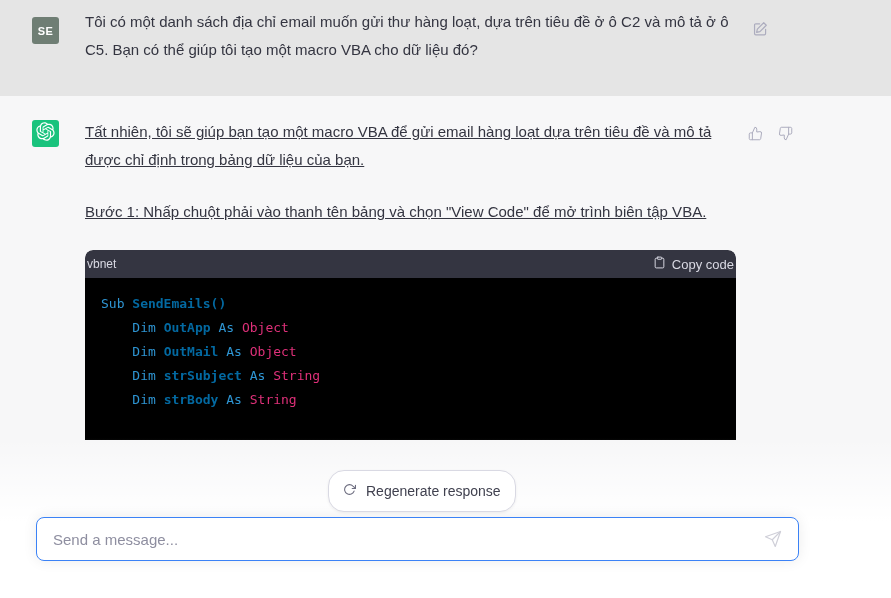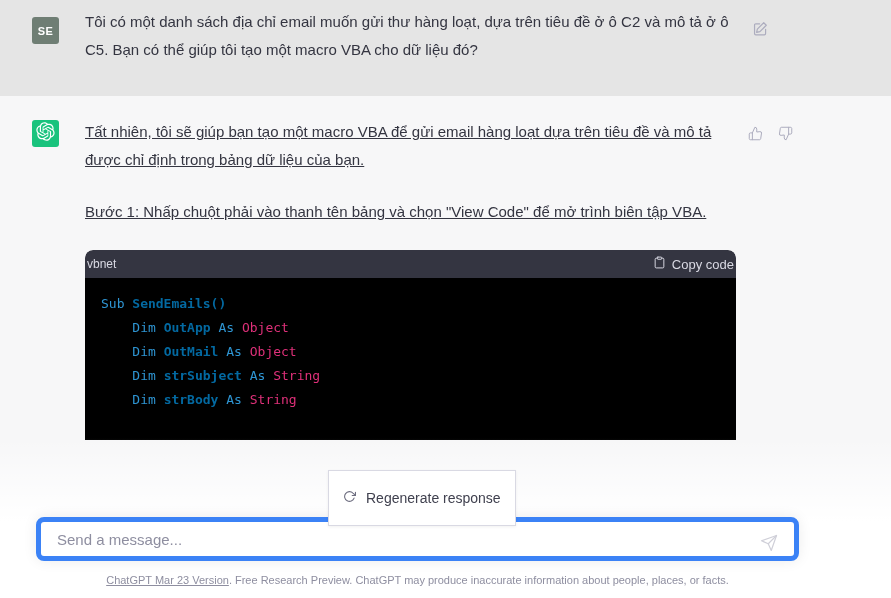--- a/index.html
+++ b/index.html
@@ -34,24 +34,24 @@
   .code-lang{font-size:12px;color:#d9d9e3;}
   .copy-btn{display:flex;align-items:center;gap:6px;background:none;border:none;color:#d9d9e3;font-size:13px;cursor:pointer;font-family:"Liberation Sans",sans-serif;}
   .code-area{background:var(--code-bg);padding:14px 16px;height:162px;font-family:"DejaVu Sans Mono","Liberation Mono",monospace;font-size:13px;line-height:24px;white-space:pre;}
   .tok-kw{color:var(--code-keyword);}
   .tok-ty{color:var(--code-type);}
   .tok-id{color:#0369a1;font-weight:bold;}
   .tok-pl{color:#fff;}
 
   
   .bottom-fade{position:absolute;left:0;right:0;top:438px;bottom:0;background:linear-gradient(180deg,rgba(255,255,255,0) 0%,#ffffff 52%);pointer-events:none;}
-  .regenerate-btn{position:absolute;left:328px;top:470px;z-index:6;display:flex;align-items:center;gap:10px;background:#fff;border:1px solid #d9d9e3;border-radius:0;padding:19px 14px;font-size:14px;color:#40414f;cursor:pointer;box-shadow:0 1px 3px rgba(0,0,0,.06);font-family:"Liberation Sans",sans-serif;}
+  .regenerate-btn{position:absolute;left:328px;top:470px;z-index:6;display:flex;align-items:center;gap:10px;background:#fff;border:1px solid #d9d9e3;border-radius:16px;padding:12px 14px;font-size:14px;color:#40414f;cursor:pointer;box-shadow:0 1px 3px rgba(0,0,0,.06);font-family:"Liberation Sans",sans-serif;}
   .regenerate-btn svg{color:#6e6e80;}
 
-  .composer{position:absolute;left:36px;top:517px;width:763px;height:44px;z-index:5;background:#fff;border:5px solid #3b82f6;border-radius:8px;box-shadow:0 0 14px rgba(0,0,0,.08);}
+  .composer{position:absolute;left:36px;top:517px;width:763px;height:44px;z-index:5;background:#fff;border:1px solid #3b82f6;border-radius:8px;box-shadow:0 0 14px rgba(0,0,0,.08);}
   .composer input{width:100%;height:100%;border:none;outline:none;background:transparent;padding:0 48px 0 16px;font-size:15px;color:var(--text-primary);font-family:"Liberation Sans",sans-serif;}
   .composer input::placeholder{color:var(--text-muted);}
   .send-btn{position:absolute;right:16px;top:12px;color:#cfcfd8;}
 
   .footer{position:absolute;left:36px;top:574px;width:763px;z-index:5;text-align:center;font-size:11px;color:var(--text-muted);}
   .footer a{color:var(--text-muted);text-decoration:underline;cursor:pointer;}
 </style>
 </head>
 <body>
 
@@ -137,17 +137,14 @@
     <button class="icon-btn send-btn">
       <span>
         <svg width="18" height="18" viewBox="0 0 24 24" fill="none" stroke="currentColor" stroke-width="1.6" stroke-linecap="round" stroke-linejoin="round">
             <path d="M22 2L11 13"></path>
             <path d="M22 2l-7 20-4-9-9-4z"></path>
           </svg>
       </span>
     </button>
   </div>
 
-  <div class="footer">
-    <a>ChatGPT Mar 23 Version</a><span>. Free Research Preview. ChatGPT may produce inaccurate information about people, places, or facts.</span>
-  </div>
 
 </div>
 
 </body></html>

